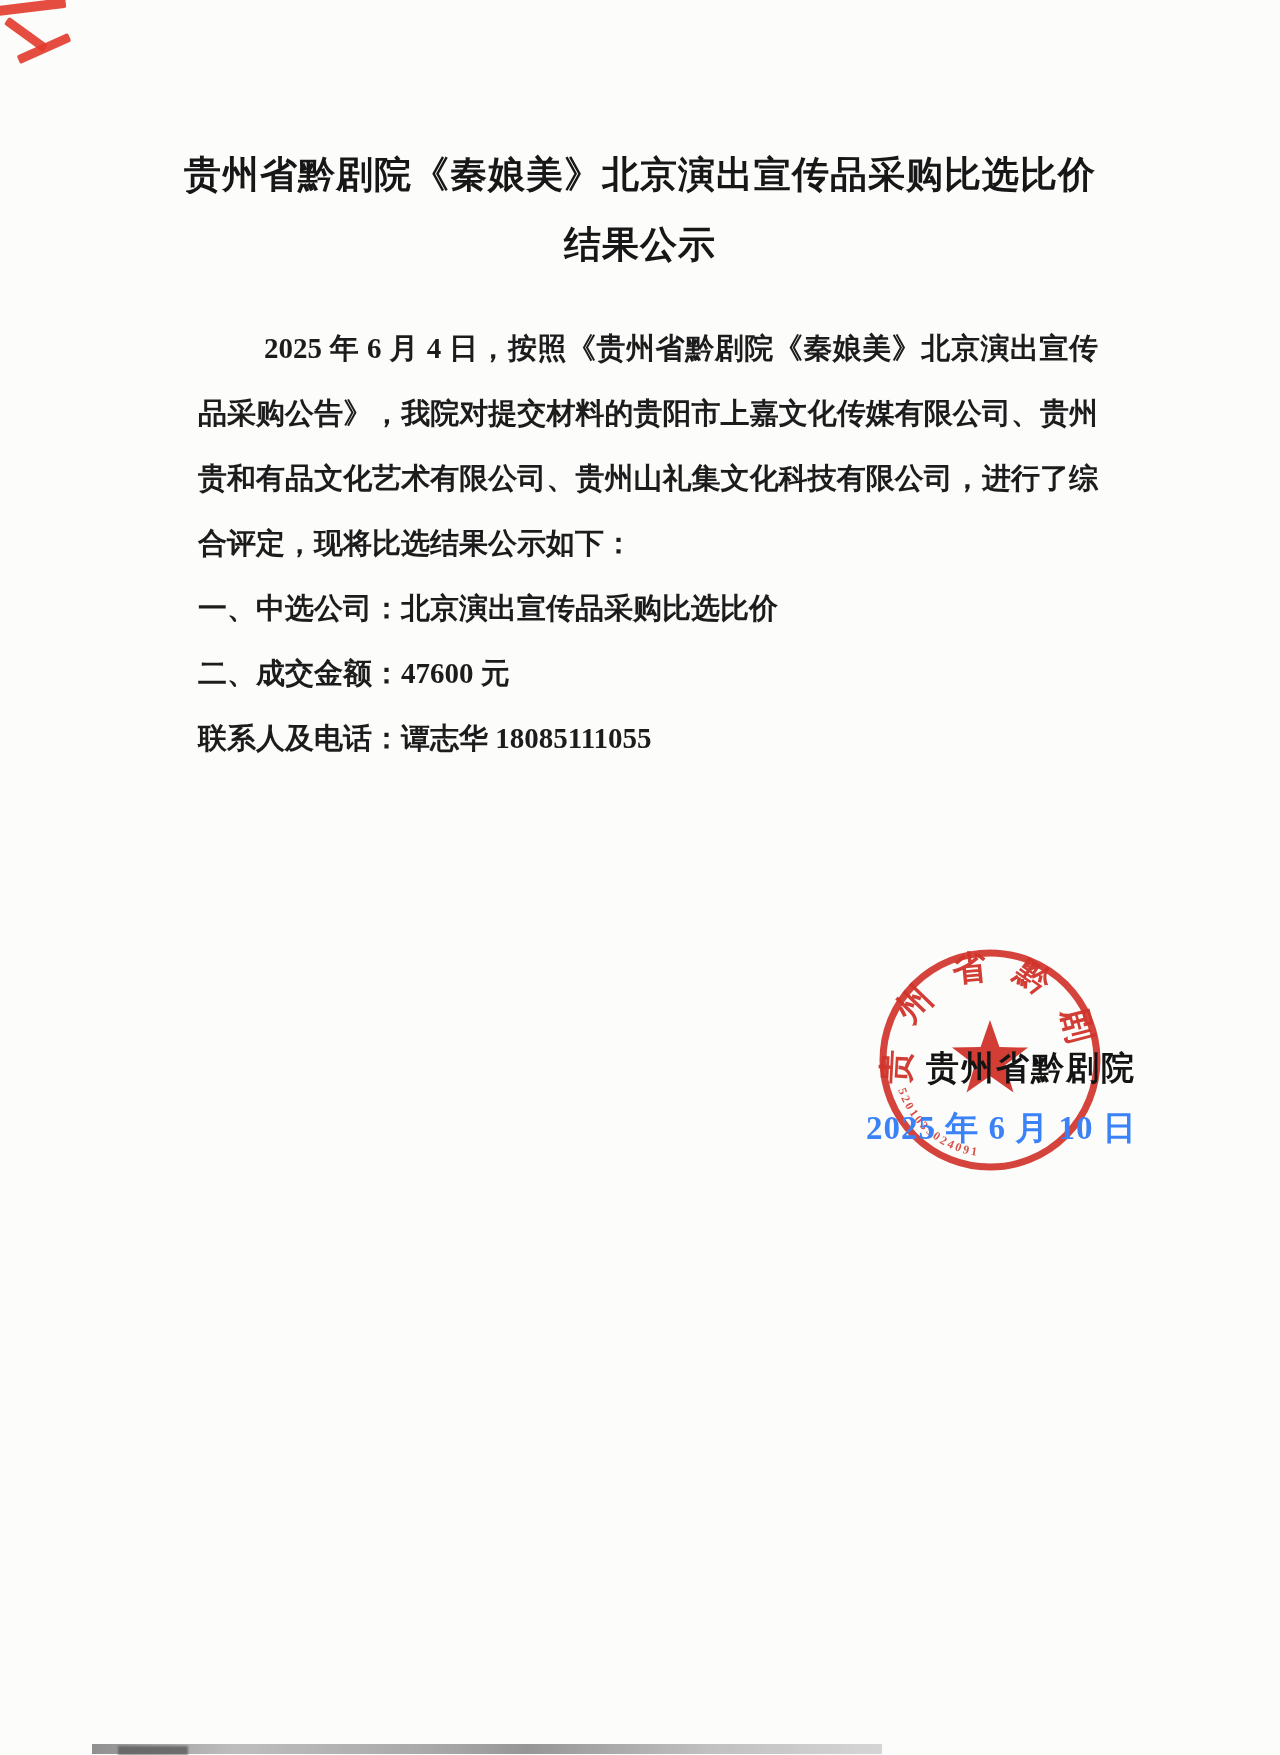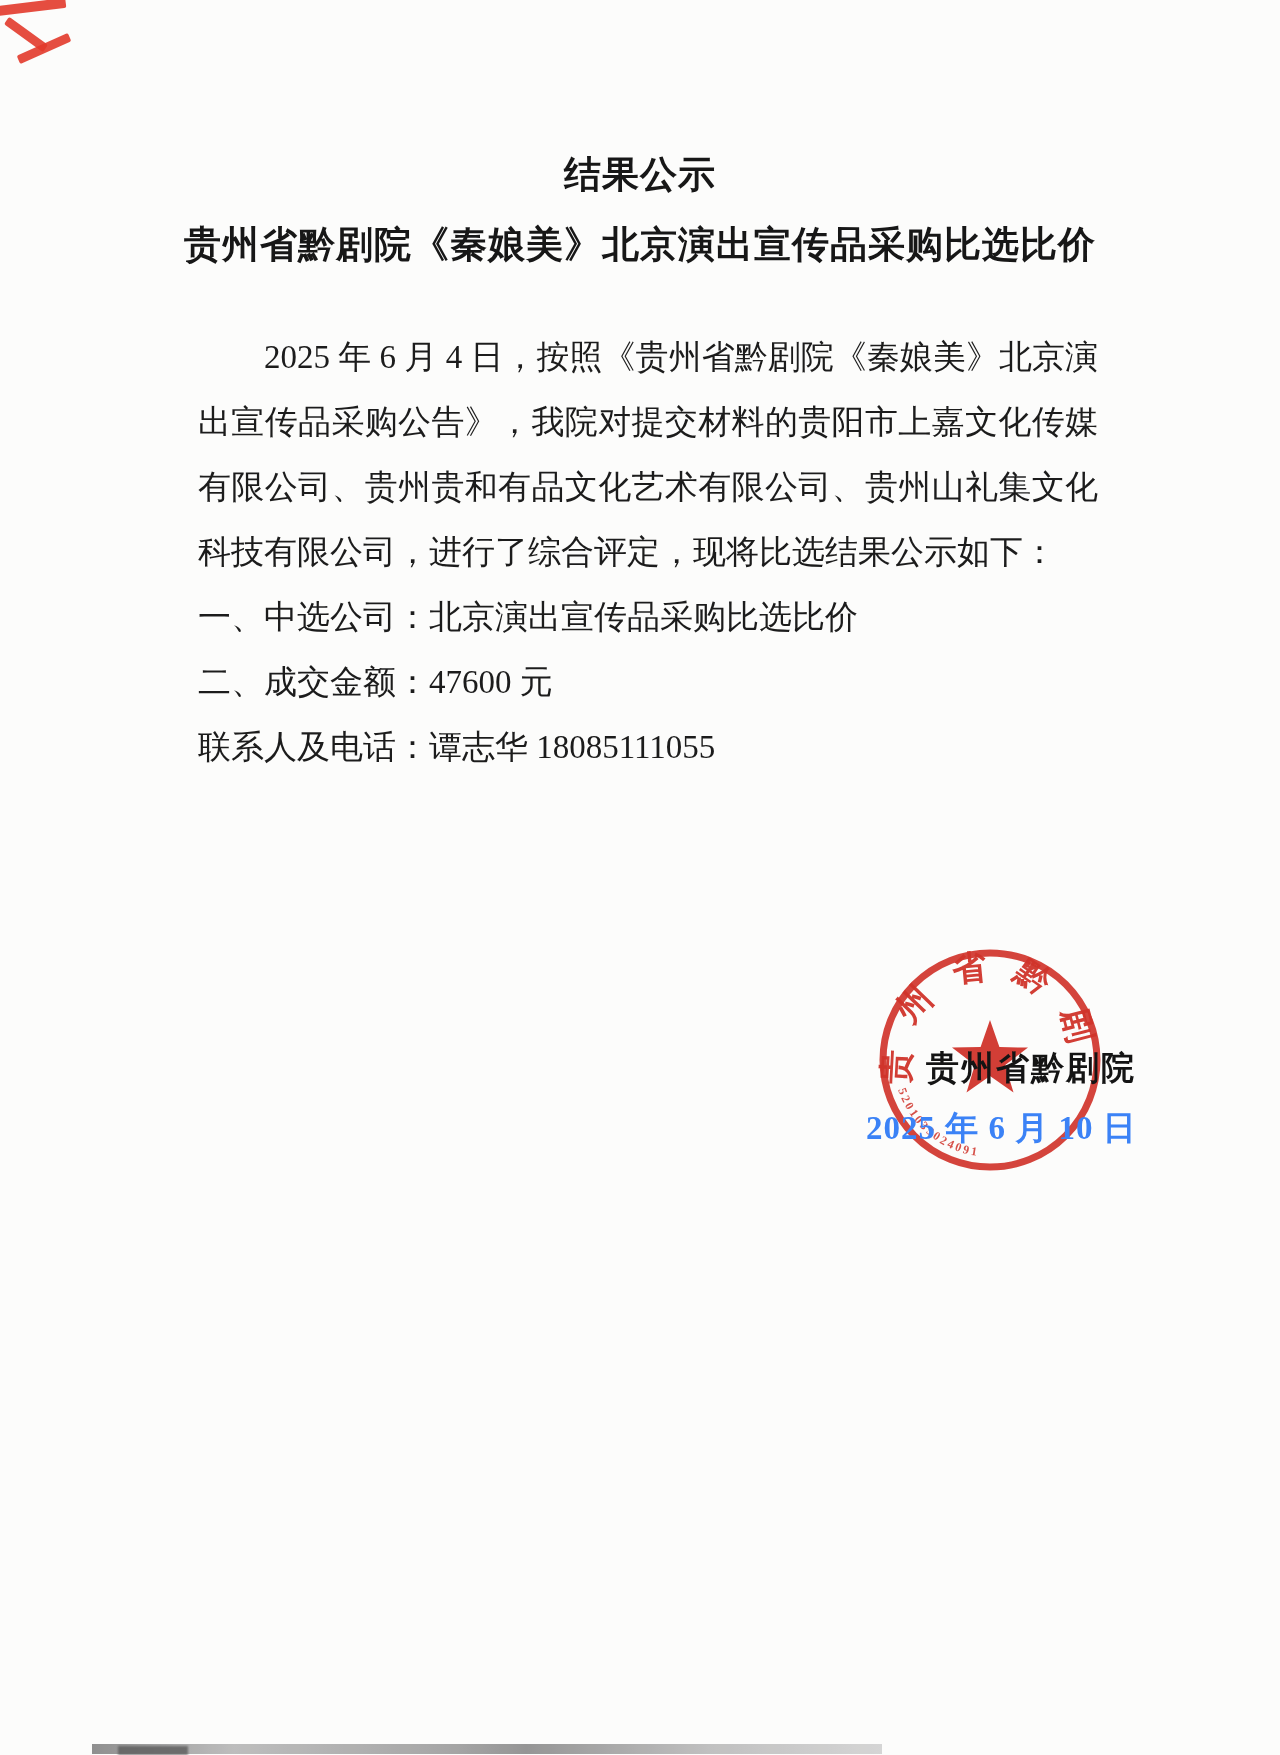--- a/index.html
+++ b/index.html
@@ -8,22 +8,22 @@
     background:#fcfcfb; overflow:hidden;
     font-family:"Liberation Serif","DejaVu Serif",serif;
     color:#1e1e1e;
   }
   .title-block {
     position:absolute; top:140px; left:0; width:100%;
     text-align:center; font-weight:700; font-size:37px;
     line-height:70px; letter-spacing:1px; color:#171717;
   }
   .body-block {
-    position:absolute; top:325px; left:198px; width:900px;
-    font-size:33px; line-height:65px; font-weight:400;
+    position:absolute; top:316px; left:198px; width:900px;
+    font-size:29px; line-height:65px; font-weight:700;
     text-align:justify; color:#1c1c1c;
   }
   .body-block p { margin:0; }
   .indent { text-indent:66px; }
   
   .seal-svg { position:absolute; left:872px; top:942px; width:236px; height:236px; }
   .sig-org {
     position:absolute; left:926px; top:1046px;
     font-size:33px; font-weight:700; letter-spacing:2px; color:#141414;
   }
@@ -49,22 +49,22 @@
 </head>
 <body>
 
 <div class="page">
 
   <div class="mark mark1"></div>
   <div class="mark mark2"></div>
   <div class="mark mark3"></div>
 
   <div class="title-block">
+    <div>贵州省黔剧院《秦娘美》北京演出宣传品采购比选比价</div>
     <div>结果公示</div>
-    <div>贵州省黔剧院《秦娘美》北京演出宣传品采购比选比价</div>
   </div>
 
   <div class="body-block">
     <p class="indent">2025 年 6 月 4 日，按照《贵州省黔剧院《秦娘美》北京演出宣传品采购公告》，我院对提交材料的贵阳市上嘉文化传媒有限公司、贵州贵和有品文化艺术有限公司、贵州山礼集文化科技有限公司，进行了综合评定，现将比选结果公示如下：</p>
     <p>一、中选公司：北京演出宣传品采购比选比价</p>
     <p>二、成交金额：47600 元</p>
     <p>联系人及电话：谭志华 18085111055</p>
   </div>
 
   <svg class="seal-svg" viewBox="0 0 236 236">

